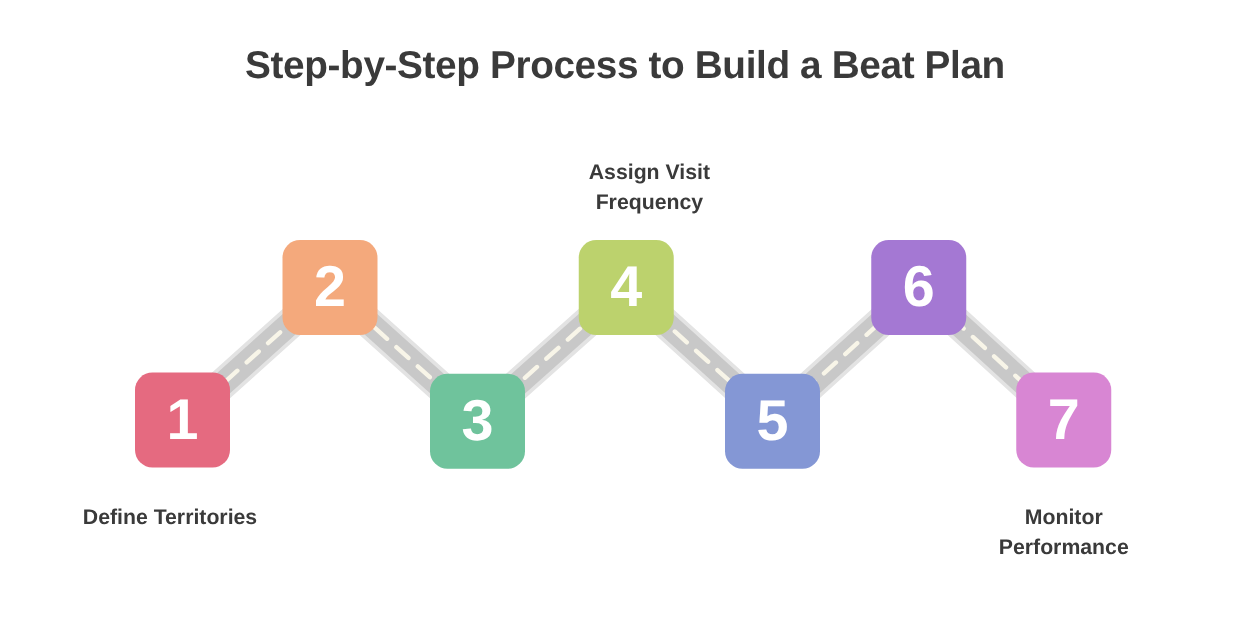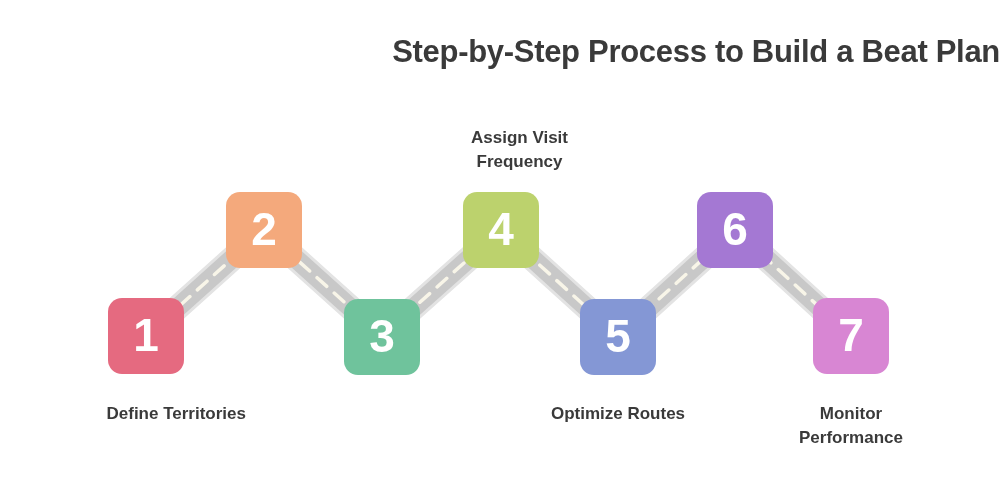--- a/index.html
+++ b/index.html
@@ -14,21 +14,21 @@
     background: #ffffff;
     overflow: hidden;
     font-family: "Liberation Sans", sans-serif;
   }
   .title {
     position: absolute;
     top: 34px;
     left: 0;
     width: 100%;
     margin: 0;
-    text-align: right;
+    text-align: center;
     font-size: 31px;
     font-weight: 700;
     letter-spacing: -0.3px;
     color: #3a3a3a;
   }
   .road-svg {
     position: absolute;
     top: 0;
     left: 0;
     width: 1000px;
@@ -79,21 +79,21 @@
   }
   
   .s1 { left: 108px; top: 298px; }
   .s2 { left: 226px; top: 192px; }
   .s3 { left: 344px; top: 299px; }
   .s4 { left: 463px; top: 192px; }
   .s5 { left: 580px; top: 299px; }
   .s6 { left: 697px; top: 192px; }
   .s7 { left: 813px; top: 298px; }
   
-  .l1 { left: 46px;  top: 402px; width: 200px; text-align: right; }
+  .l1 { left: 36px;  top: 402px; width: 200px; }
   .l2 { left: 164px; top: 140px; width: 200px; }
   .l3 { left: 327px; top: 402px; width: 110px; }
   .l4 { left: 452px; top: 126px; width: 135px; }
   .l5 { left: 518px; top: 402px; width: 200px; }
   .l6 { left: 625px; top: 130px; width: 220px; }
   .l7 { left: 786px; top: 402px; width: 130px; }
 </style>
 </head>
 <body>
 
@@ -121,21 +121,20 @@
   </div>
 
   <div class="step-box s4" style="background-color: rgb(188, 210, 109);">
     <span class="step-num">4</span>
   </div>
   <div class="step-label l4">Assign Visit Frequency</div>
 
   <div class="step-box s5" style="background-color: rgb(132, 151, 213);">
     <span class="step-num">5</span>
   </div>
-  <div class="step-label l5">Optimize Routes</div>
 
   <div class="step-box s6" style="background-color: rgb(164, 120, 211);">
     <span class="step-num">6</span>
   </div>
 
   <div class="step-box s7" style="background-color: rgb(216, 134, 211);">
     <span class="step-num">7</span>
   </div>
   <div class="step-label l7">Monitor Performance</div>
 

